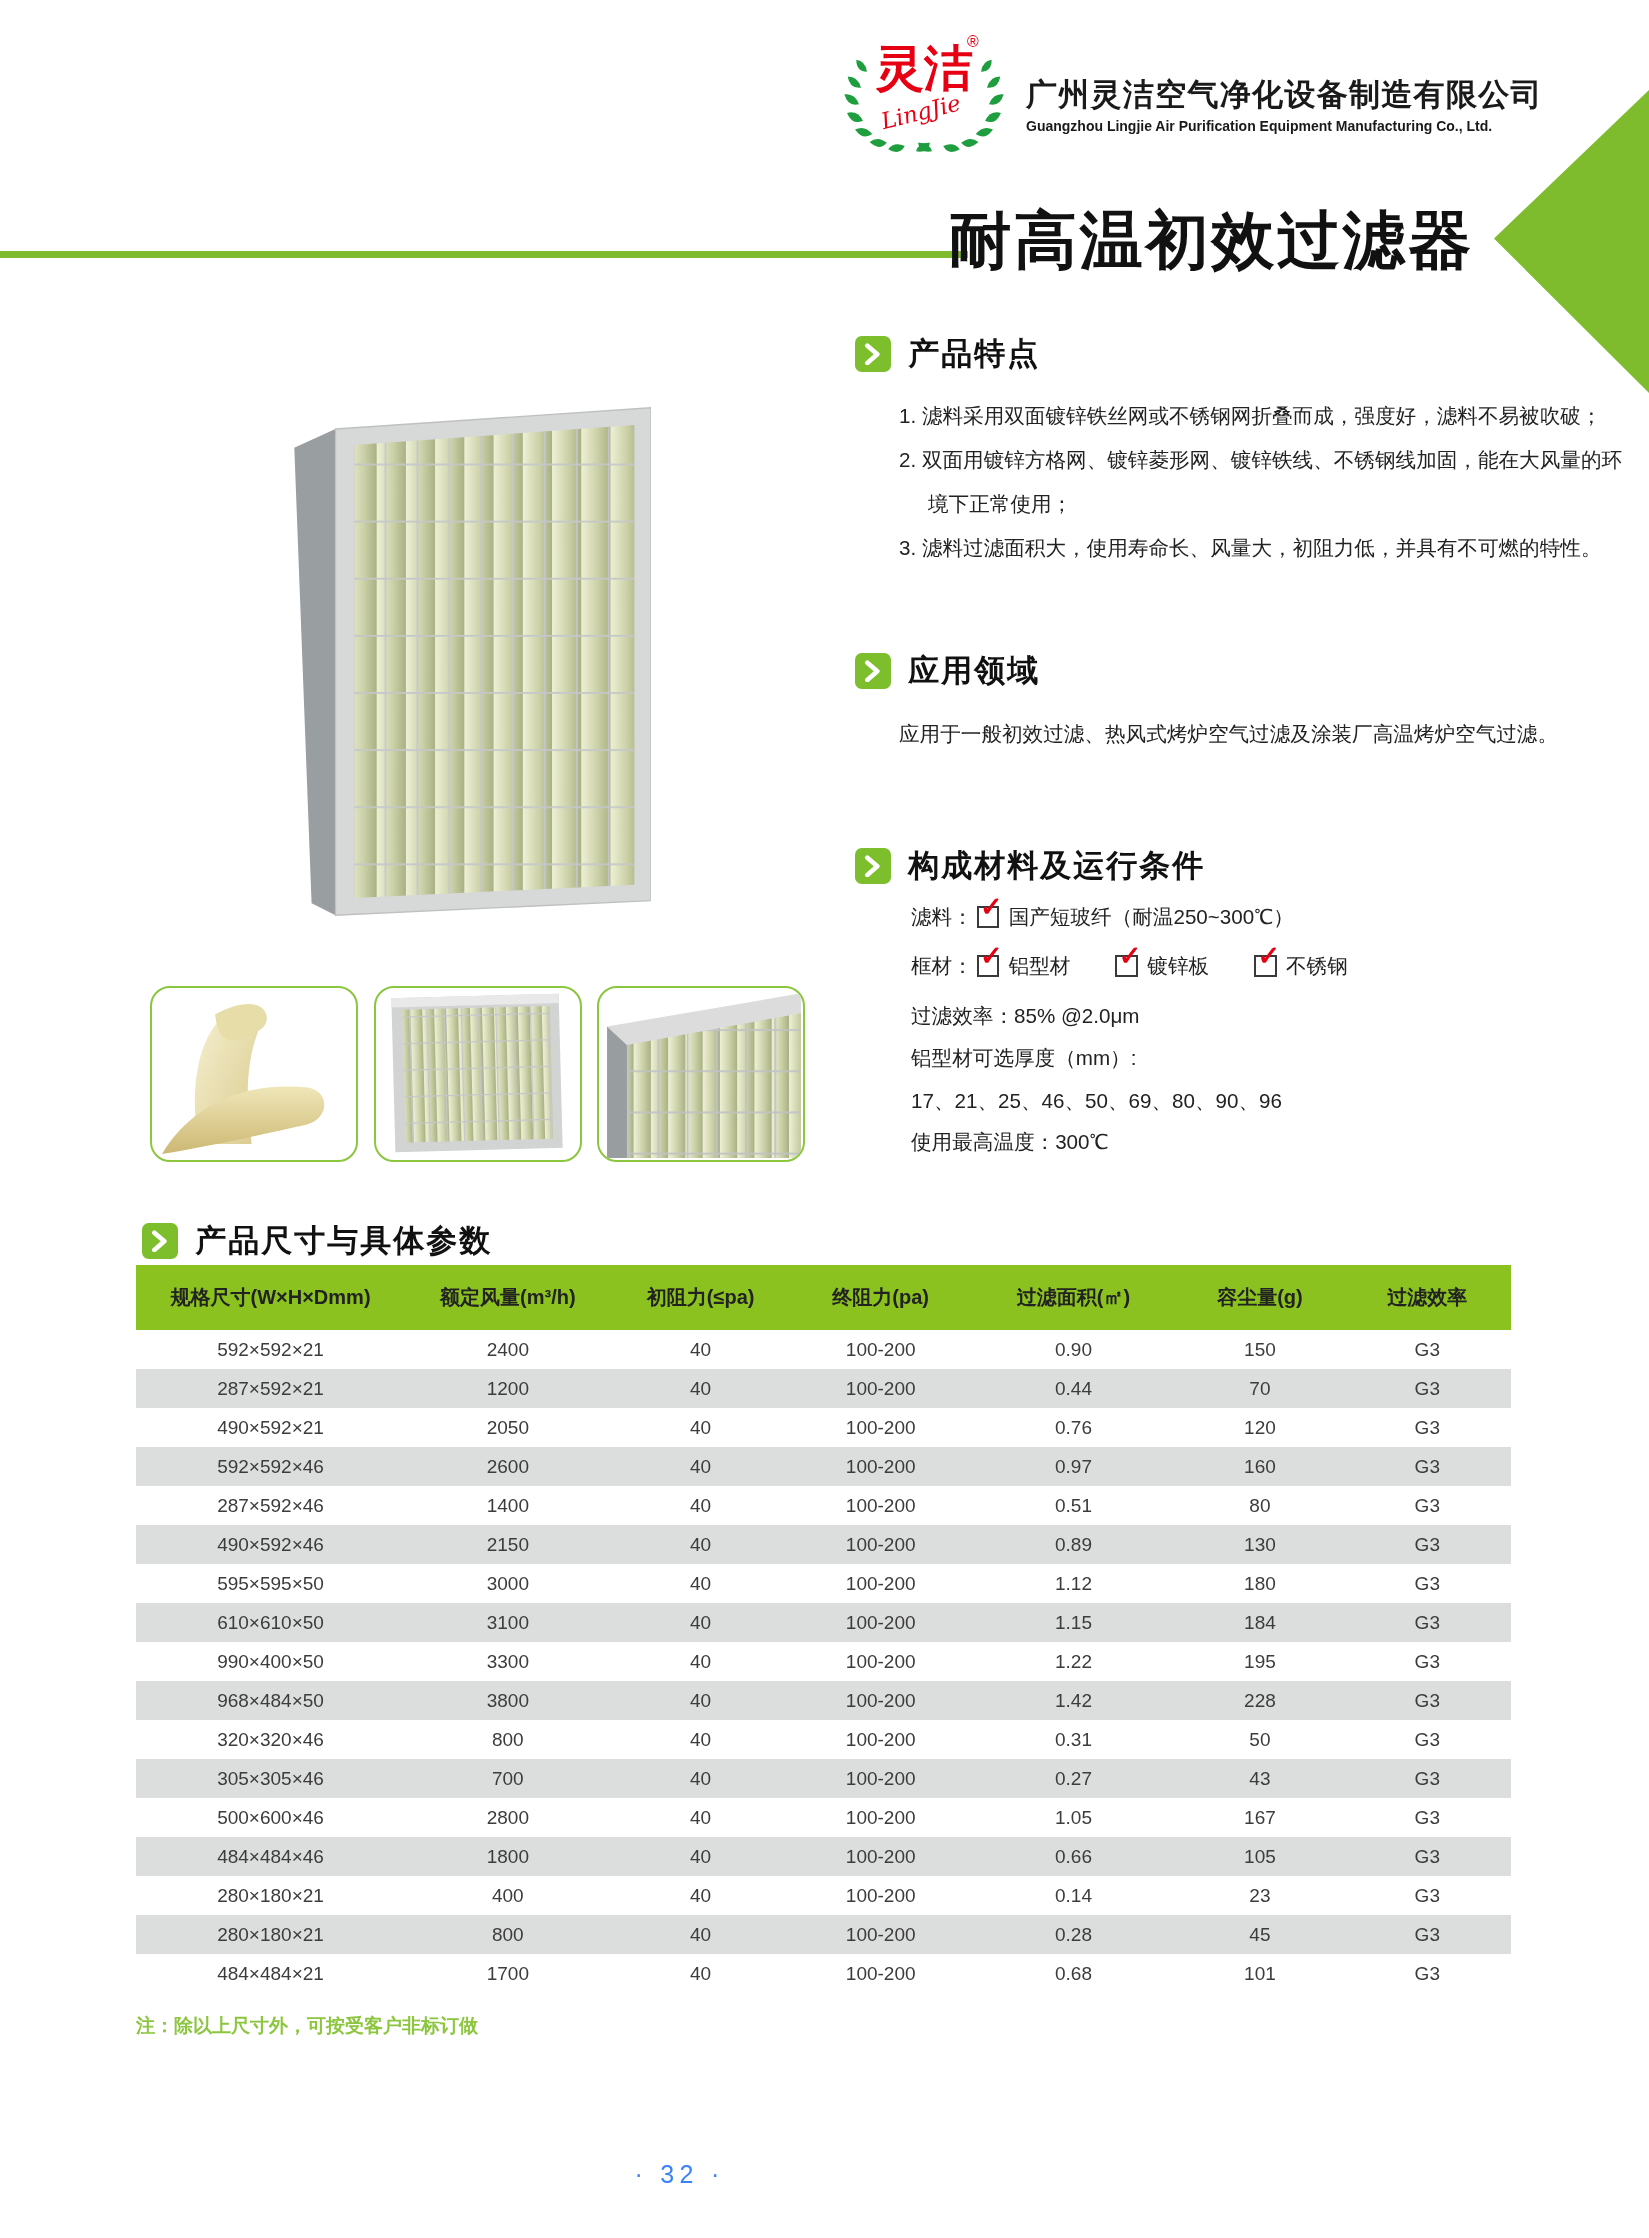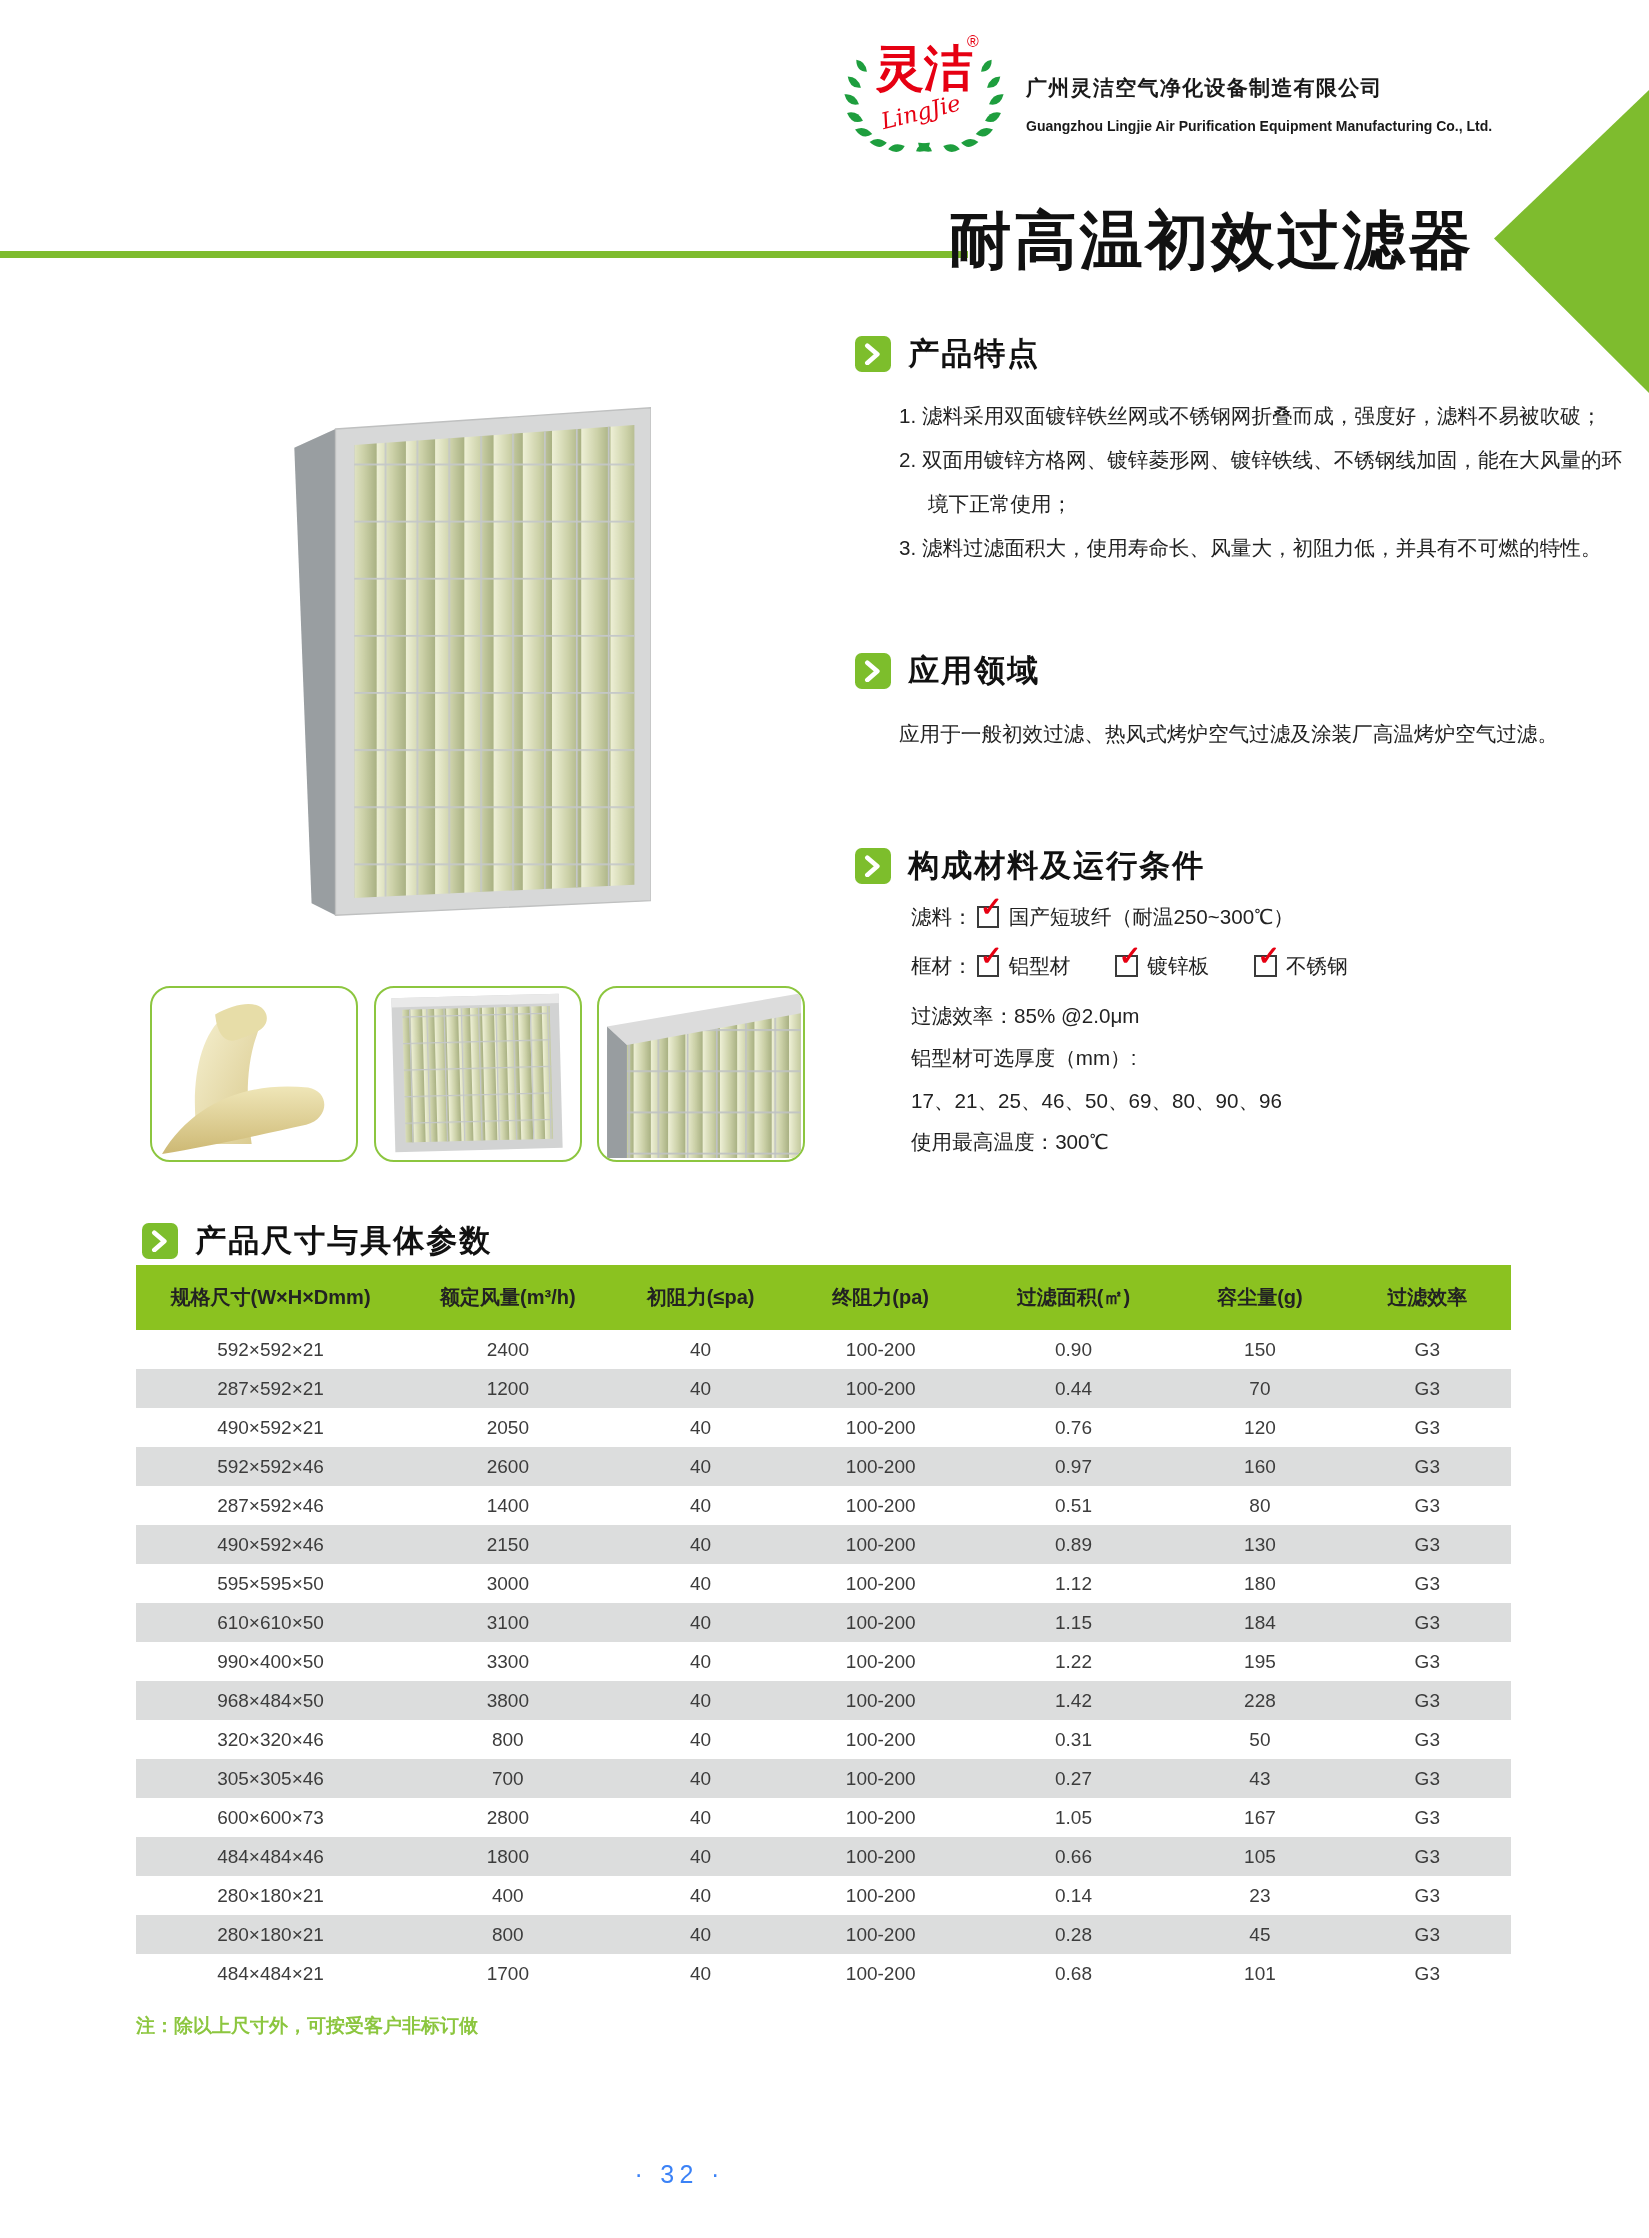--- a/index.html
+++ b/index.html
@@ -1,21 +1,21 @@
 <!DOCTYPE html>
 <html style="font-size:10.6px"><head>
 <meta charset="utf-8">
 <style>
   html,body{margin:0;padding:0;background:#888;}
   #page{position:relative;width:1649px;height:2239px;background:#ffffff;overflow:hidden;
         font-family:"Liberation Sans", sans-serif;color:#222;}
   .abs{position:absolute;}
 
   
-  #company-cn{left:1026px;top:74px;font-size:21px;font-weight:bold;color:#1a1a1a;letter-spacing:1.3px;}
+  #company-cn{left:1026px;top:74px;font-size:31px;font-weight:bold;color:#1a1a1a;letter-spacing:1.3px;}
   #company-en{left:1026px;top:118px;font-size:14px;font-weight:bold;color:#1a1a1a;}
 
   
   #green-bar{left:0;top:251px;width:968px;height:6.7px;background:#7ebc2e;}
   #page-title{left:732px;top:198px;width:742px;text-align:right;font-size:63px;font-weight:bold;
               font-family:"DejaVu Serif", serif;color:#111;letter-spacing:2.7px;}
   #corner-triangle{left:1494px;top:90px;width:155px;height:303px;background:#7ebc2e;
               -webkit-clip-path:polygon(100% 0%,0% 49%,100% 100%);clip-path:polygon(100% 0%,0% 49%,100% 100%);}
 
   
@@ -355,21 +355,21 @@
           <tr>
             <td>305×305×46</td>
             <td>700</td>
             <td>40</td>
             <td>100-200</td>
             <td>0.27</td>
             <td>43</td>
             <td>G3</td>
           </tr>
           <tr>
-            <td>600×600×73</td>
+            <td>500×600×46</td>
             <td>2800</td>
             <td>40</td>
             <td>100-200</td>
             <td>1.05</td>
             <td>167</td>
             <td>G3</td>
           </tr>
           <tr>
             <td>484×484×46</td>
             <td>1800</td>

